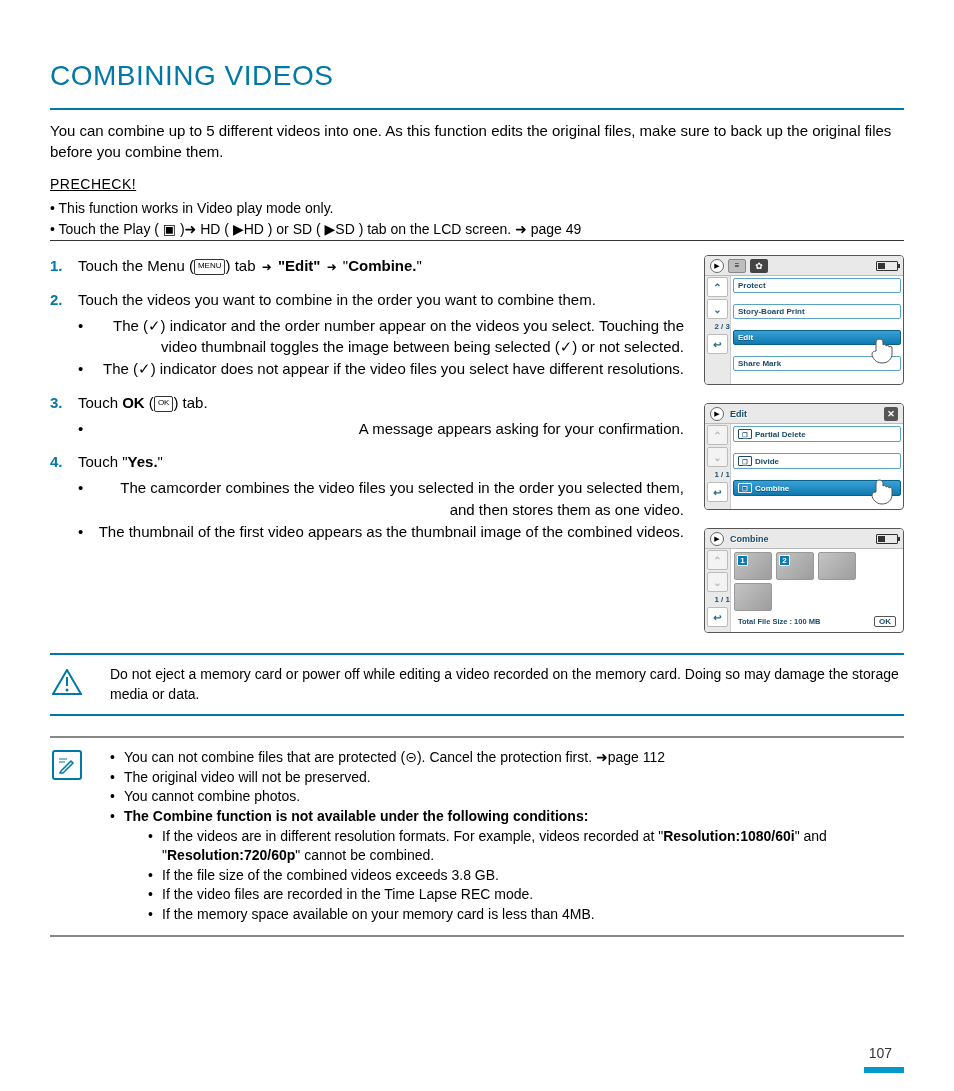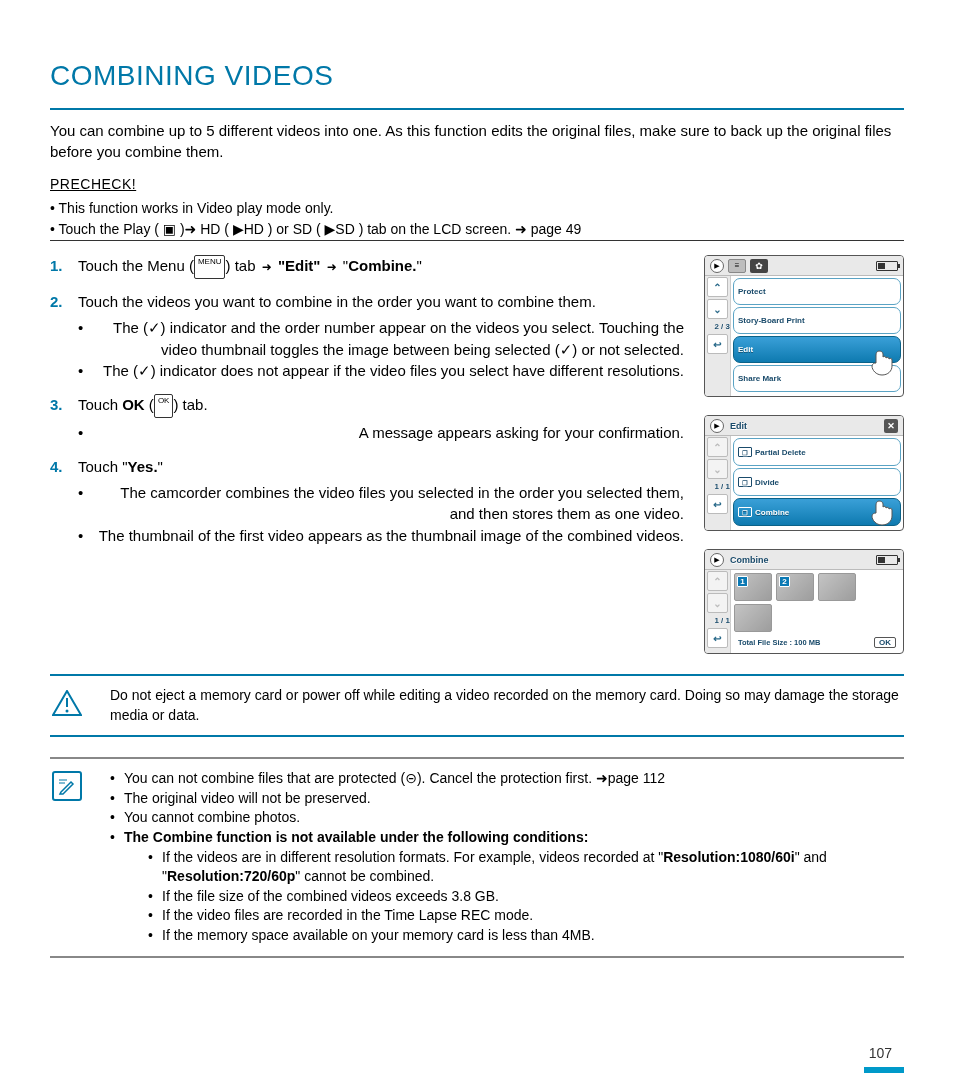--- a/index.html
+++ b/index.html
@@ -31,21 +31,21 @@
   .main-right { width: 200px; display: flex; flex-direction: column; gap: 18px; }
   ol.steps { list-style: none; counter-reset: s; font-size: 15px; line-height: 1.45; }
   ol.steps > li { counter-increment: s; margin-bottom: 12px; padding-left: 28px; position: relative; }
   ol.steps > li::before { content: counter(s) "."; color: #0078a8; font-weight: 700; position: absolute; left: 0; }
   ul.sub { list-style: none; margin-top: 4px; text-align: right; }
   ul.sub > li { padding-left: 16px; position: relative; }
   ul.sub > li::before { content: "•"; position: absolute; left: 0; }
   .bold { font-weight: 700; }
   .icon-inline {
     display: inline-block; border: 1px solid #333; border-radius: 2px;
-    font-size: 8px; padding: 0 3px; vertical-align: middle; line-height: 11px; height: 24px;
+    font-size: 8px; padding: 0 3px; vertical-align: middle; line-height: 11px; height: 16px;
   }
   .arrow-right { display:inline-block; margin:0 2px; }
   .arrow-right::before { content:"➜"; font-size:12px; }
 
   
   .panel { border: 1px solid #555; border-radius: 4px; background: #fff; overflow: hidden; font-size: 9px; }
   .panel-header { background: #e9e9e9; height: 20px; display:flex; align-items:center; padding:0 5px; gap:4px; border-bottom:1px solid #bbb; }
   .ph-icon { width:14px; height:14px; border:1px solid #666; border-radius:50%; display:flex; align-items:center; justify-content:center; font-size:7px; background:#fff; }
   .ph-tab { width:18px; height:14px; background:#bdbdbd; border:1px solid #888; border-radius:2px; display:flex; align-items:center; justify-content:center; font-size:8px; }
   .ph-gear { width:18px; height:14px; background:#444; border-radius:2px; display:flex; align-items:center; justify-content:center; color:#fff; font-size:9px; }
@@ -53,21 +53,21 @@
   .ph-close { width:14px; height:14px; background:#555; color:#fff; border-radius:2px; display:flex; align-items:center; justify-content:center; font-size:9px; font-weight:700; margin-left:auto; }
   .ph-batt { width:22px; height:10px; border:1px solid #333; position:relative; margin-left:auto; border-radius:1px; }
   .ph-batt::after { content:""; position:absolute; right:-3px; top:2px; width:2px; height:4px; background:#333; }
   .ph-batt::before { content:""; position:absolute; left:1px; top:1px; width:7px; height:6px; background:#333; }
   .panel-body { display:flex; }
   .panel-nav { width:26px; background:#e9e9e9; border-right:1px solid #ccc; display:flex; flex-direction:column; }
   .nav-btn { height:20px; border:1px solid #bbb; margin:1px 2px; background:#fff; border-radius:2px; display:flex; align-items:center; justify-content:center; font-size:10px; font-weight:700; color:#2a6a8a; }
   .nav-btn.disabled { color:#bbb; background:#f3f3f3; }
   .nav-page { font-size:8px; text-align:right; color:#1a4b6b; font-weight:700; padding:2px 0; text-shadow:0.5px 0 #fff; }
   .panel-list { flex:1; padding:2px; }
-  .menu-item { border:1px solid #5aa3c4; border-radius:7px; margin-bottom:2px; padding:8px 4px; font-size:8px; font-weight:700; color:#1a4b6b; text-shadow:0.5px 0.5px 0 #fff; background:#fff; display:flex; align-items:center; gap:3px; }
+  .menu-item { border:1px solid #5aa3c4; border-radius:2px; margin-bottom:11px; padding:2px 4px; font-size:8px; font-weight:700; color:#1a4b6b; text-shadow:0.5px 0.5px 0 #fff; background:#fff; display:flex; align-items:center; gap:3px; }
   .menu-item.sel { background: linear-gradient(#3aa0d8,#0e7ab0); color:#fff; text-shadow:0 1px 0 rgba(0,0,0,0.4); border-color:#0b6288; }
   .menu-item .mi-icon { width:14px; height:10px; border:1px solid currentColor; border-radius:1px; font-size:6px; display:flex; align-items:center; justify-content:center; }
   .finger { position:absolute; width:30px; height:30px; right:6px; pointer-events:none; }
   .finger svg { width:100%; height:100%; }
   .panel-rel { position:relative; }
 
   
   .thumbs { flex:1; padding:3px; }
   .thumb-row { display:flex; gap:4px; margin-bottom:3px; }
   .thumb { width:38px; height:28px; border:1px solid #999; background:linear-gradient(135deg,#c4c4c4,#9d9d9d); position:relative; border-radius:2px; overflow:hidden; }

